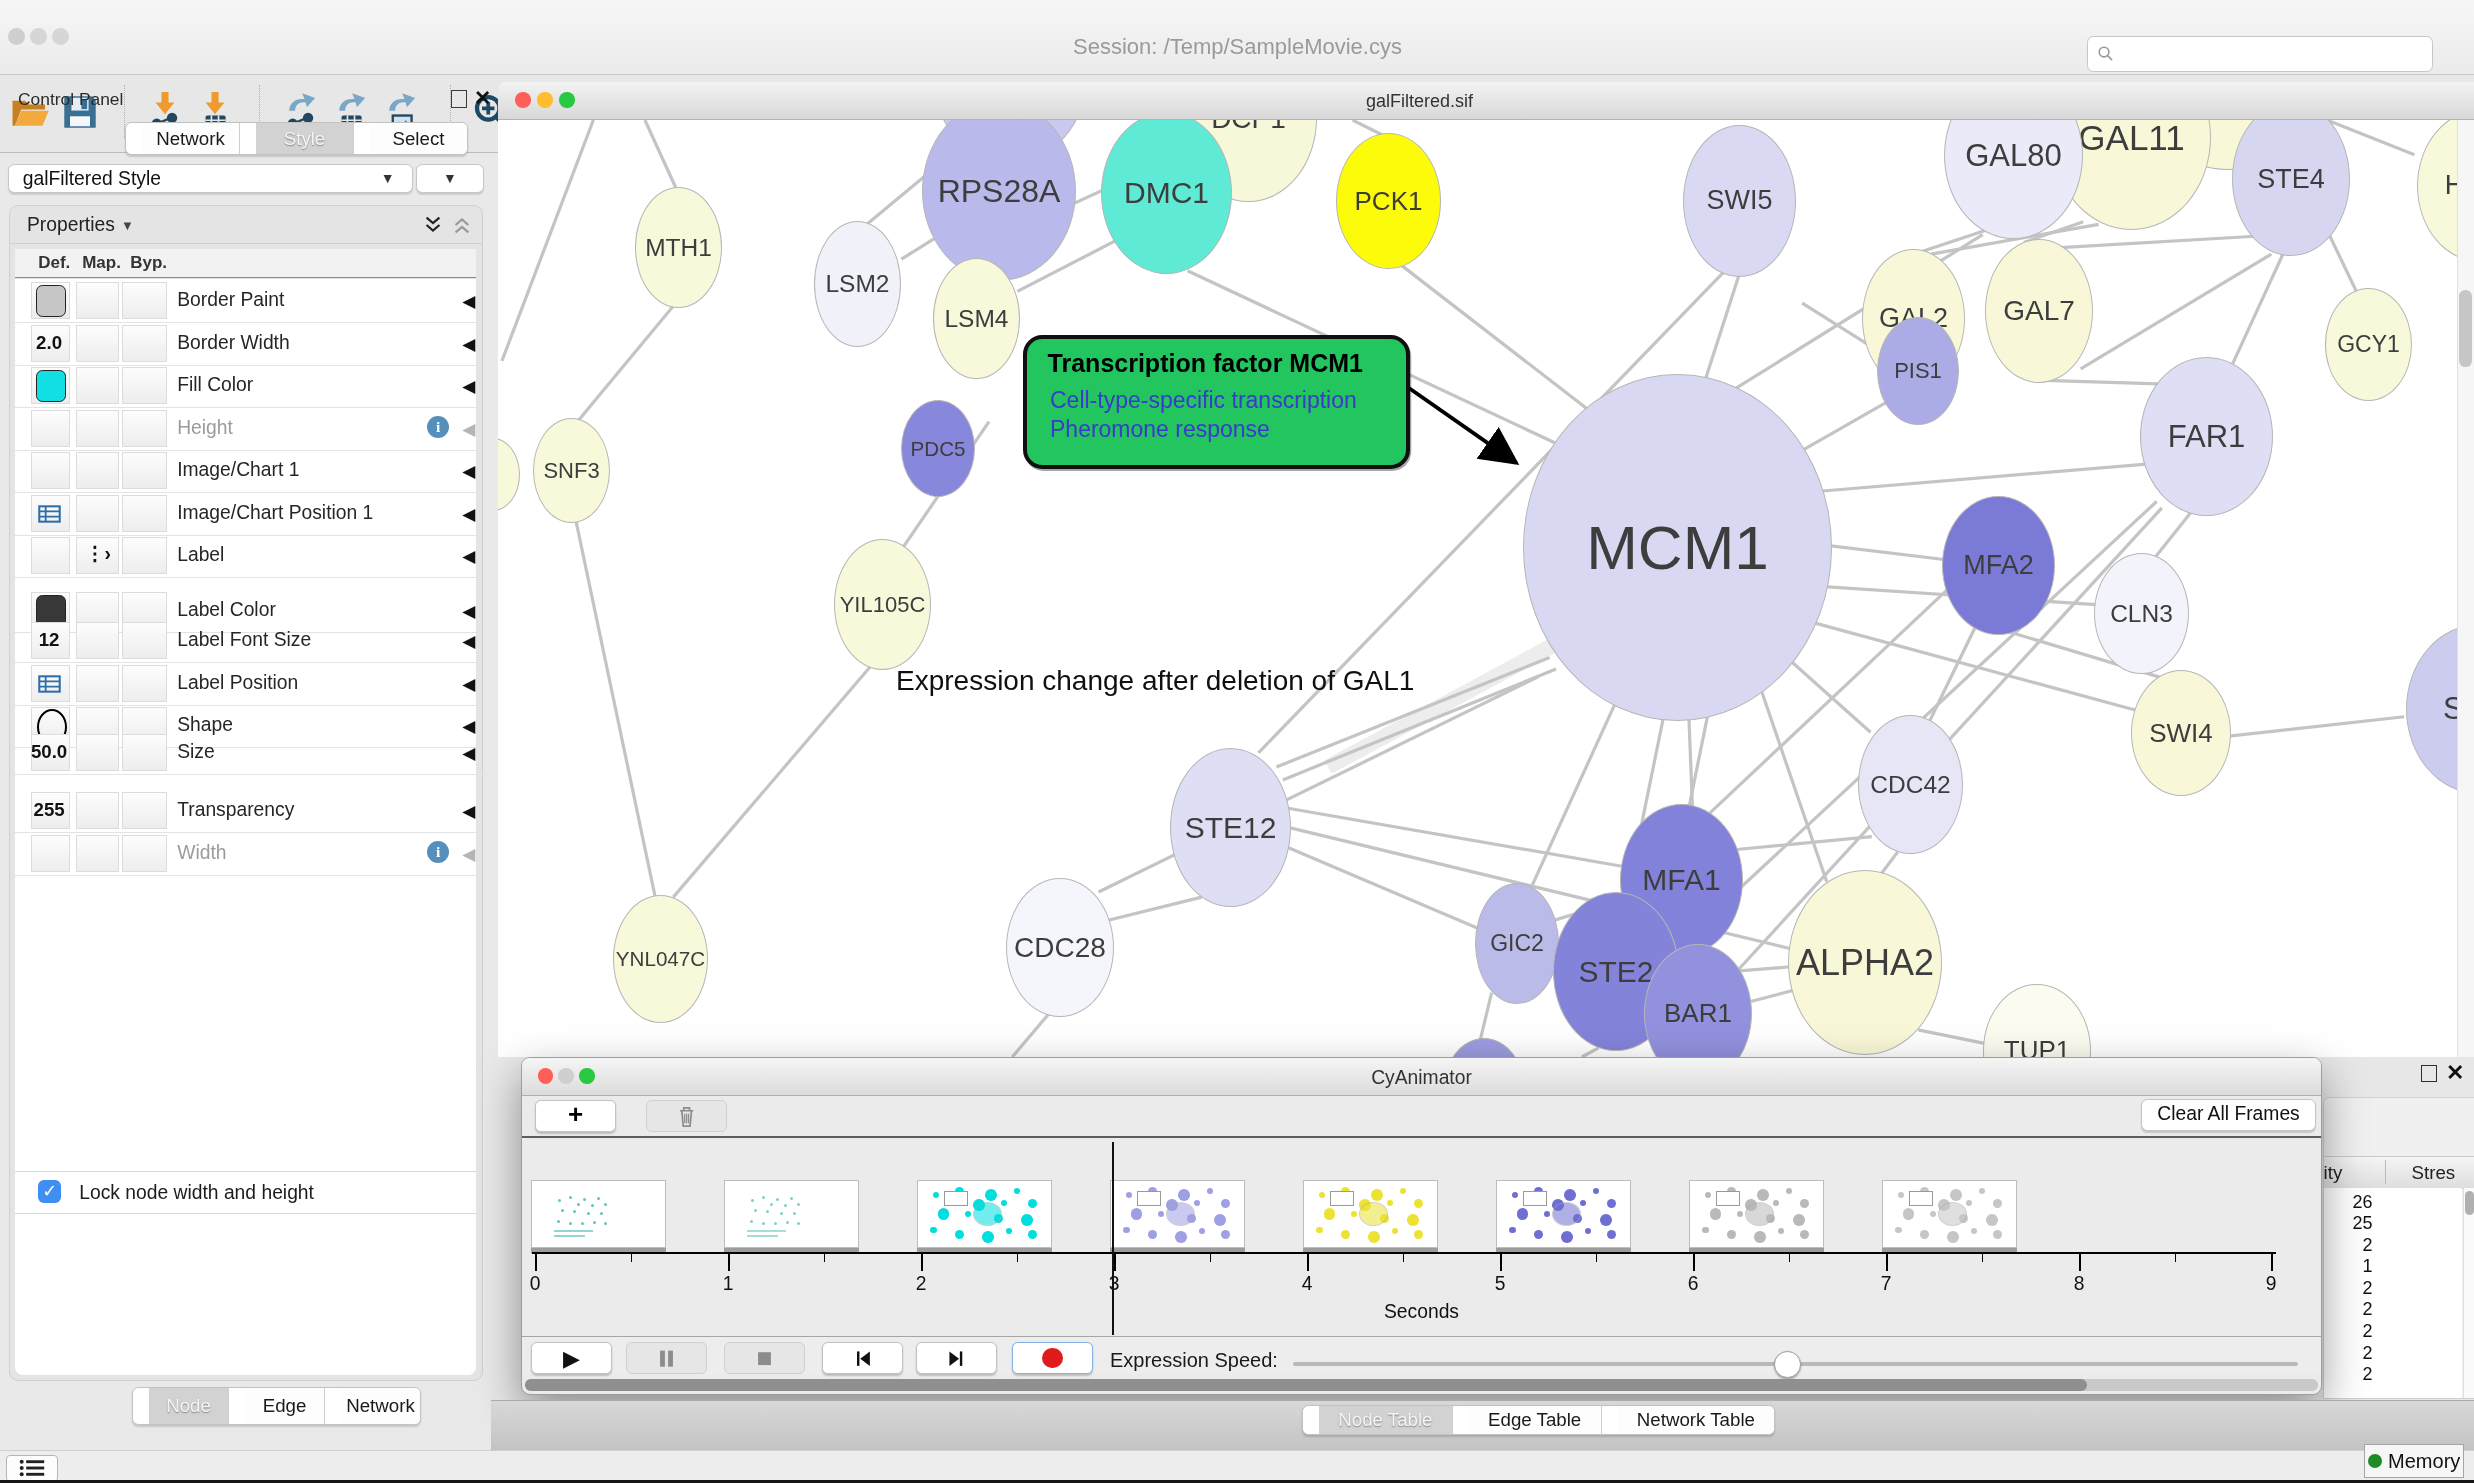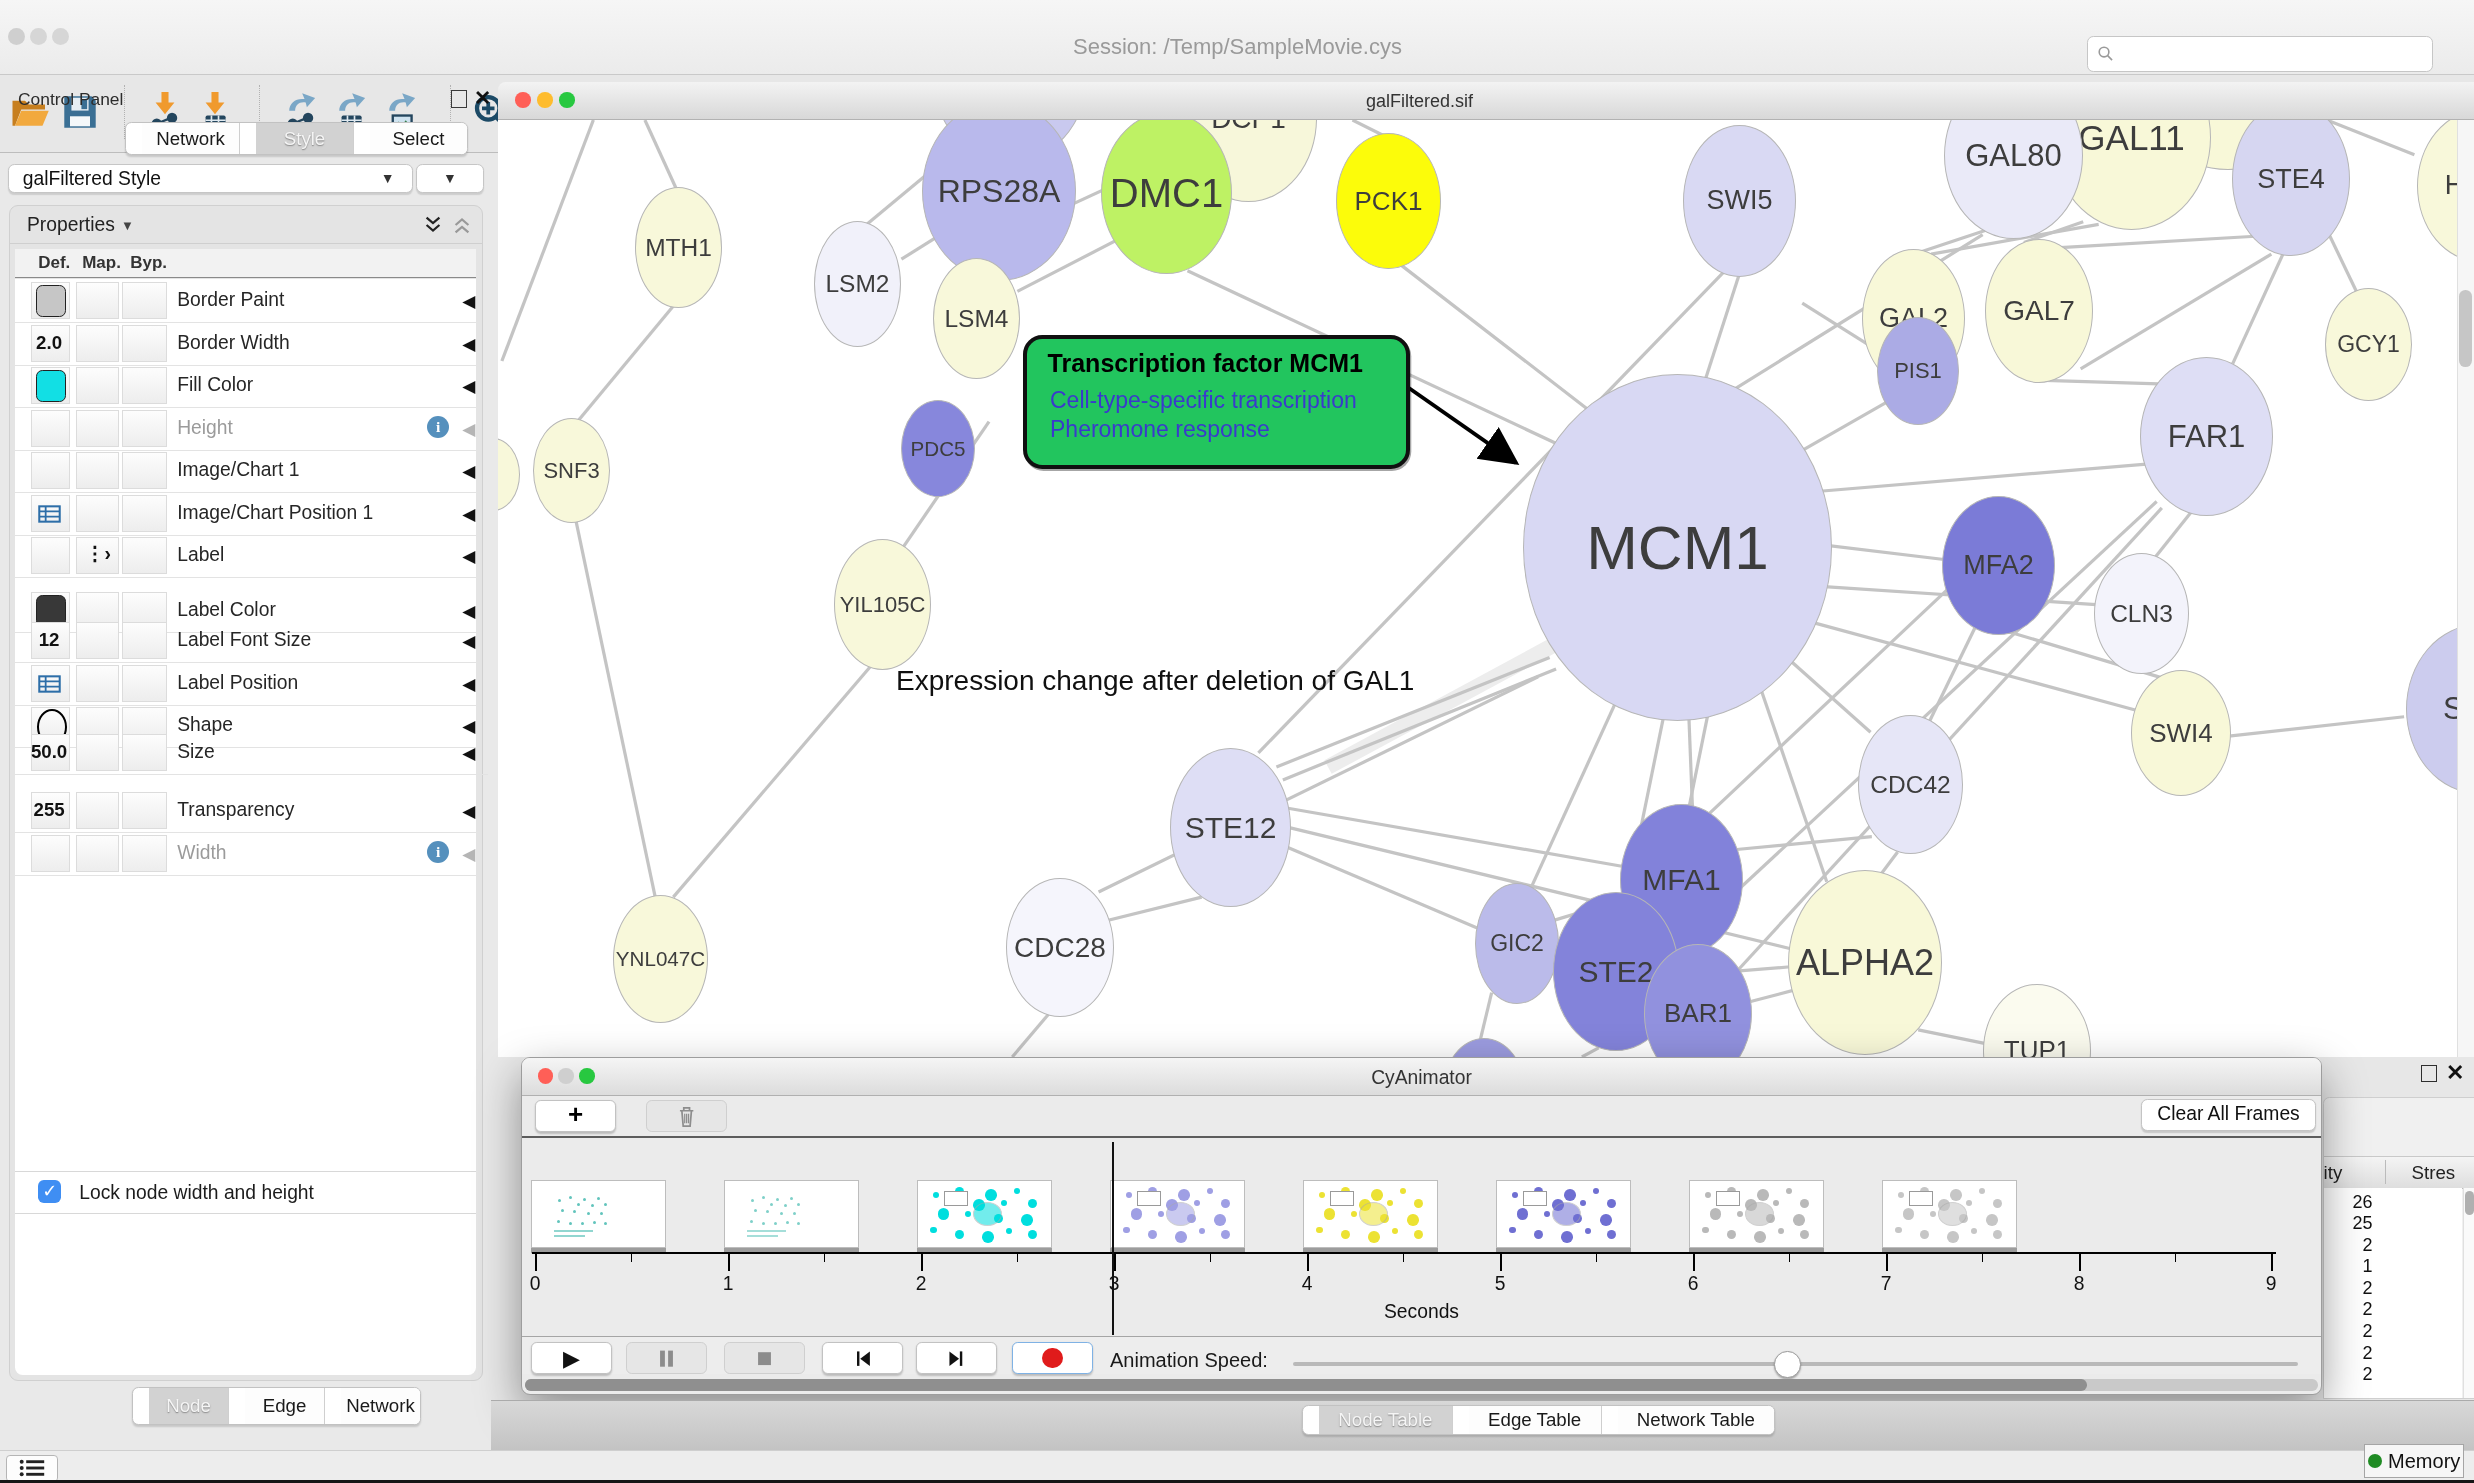--- a/index.html
+++ b/index.html
@@ -555,21 +555,21 @@
         <line x1="2602" y1="1514" x2="2778" y2="1500" stroke="#c4c4c4" stroke-width="5"></line>
         <line x1="1350" y1="1034" x2="1044" y2="1392" stroke="#c4c4c4" stroke-width="5"></line>
         <line x1="1400" y1="850" x2="1534" y2="654" stroke="#c4c4c4" stroke-width="5"></line>
         <line x1="1626" y1="1574" x2="1570" y2="1640" stroke="#c4c4c4" stroke-width="5"></line>
         <line x1="2480" y1="1626" x2="2454" y2="1640" stroke="#c4c4c4" stroke-width="5"></line>
       </svg>
     <div id="nodes-layer" class="abs" style="left:0;top:0;width:1977px;height:937px;">
         <div class="node" style="left: 435px; top: -129px; width: 152px; height: 170px; background: rgb(201, 201, 239); font-size: 30px;"></div>
         <div class="node" style="left: 682px; top: -85px; width: 135px; height: 165px; background: rgb(247, 247, 218); font-size: 28px;">DCP1</div>
         <div class="node" style="left: 424px; top: -18.7px; width: 152px; height: 178px; background: rgb(185, 185, 236); font-size: 32px;">RPS28A</div>
-        <div class="node" style="left: 603px; top: -7.7px; width: 129px; height: 160px; background: #bef264; font-size: 40px;">DMC1</div>
+        <div class="node" style="left: 603px; top: -7.7px; width: 129px; height: 160px; background: #5eead4; font-size: 30px;">DMC1</div>
         <div class="node" style="left: 838px; top: 13px; width: 103px; height: 134px; background: rgb(252, 252, 10); font-size: 26px;">PCK1</div>
         <div class="node" style="left: 137px; top: 67px; width: 85px; height: 119px; background: rgb(248, 248, 218); font-size: 24.5px;">MTH1</div>
         <div class="node" style="left: 316px; top: 101px; width: 85px; height: 124px; background: rgb(241, 241, 250); font-size: 24.5px;">LSM2</div>
         <div class="node" style="left: 435px; top: 138px; width: 85px; height: 119px; background: rgb(248, 248, 218); font-size: 24.5px;">LSM4</div>
         <div class="node" style="left: 35px; top: 298px; width: 75px; height: 103px; background: rgb(248, 248, 218); font-size: 22px;">SNF3</div>
         <div class="node" style="left: 403px; top: 280px; width: 72px; height: 95px; background: rgb(135, 135, 220); font-size: 20.6px;">PDC5</div>
         <div class="node" style="left: 1185px; top: 4.5px; width: 111px; height: 150px; background: rgb(217, 217, 243); font-size: 27px;">SWI5</div>
         <div class="node" style="left: 1644px; top: -107px; width: 170px; height: 155px; background: rgb(248, 248, 216); font-size: 26px;"></div>
         <div class="node" style="left: 1554px; top: -75px; width: 157px; height: 183px; background: rgb(248, 248, 216); font-size: 35px;">GAL11</div>
         <div class="node" style="left: 1446px; top: -48px; width: 137px; height: 165px; background: rgb(234, 234, 248); font-size: 31px;">GAL80</div>
@@ -897,21 +897,21 @@
                 <path d="M3 3l12 9L3 21z" fill="#111"></path>
               </svg>
             </span>
           </div>
           <div class="tp-btn tp-raised" style="border: 1.9px solid rgb(127, 178, 229); left: 490px;">
             <span style="display:flex;align-items:center">
               <div style="width:20.6px;height:20.6px;border-radius:50%;background:#e01b1b"></div>
             </span>
           </div>
         </div>
-      <div id="speed-label" class="abs">Animation Speed:</div>
+      <div id="speed-label" class="abs">Expression Speed:</div>
       <div id="speed-track" class="abs"></div>
       <div id="speed-handle" class="abs"></div>
     </div>
     <div id="cy-hscroll" class="abs">
         <div id="cy-hthumb"></div>
       </div>
   </div>
 
   <div id="south-strip" class="abs"></div>
   <div id="south-tabs" class="abs seg">

